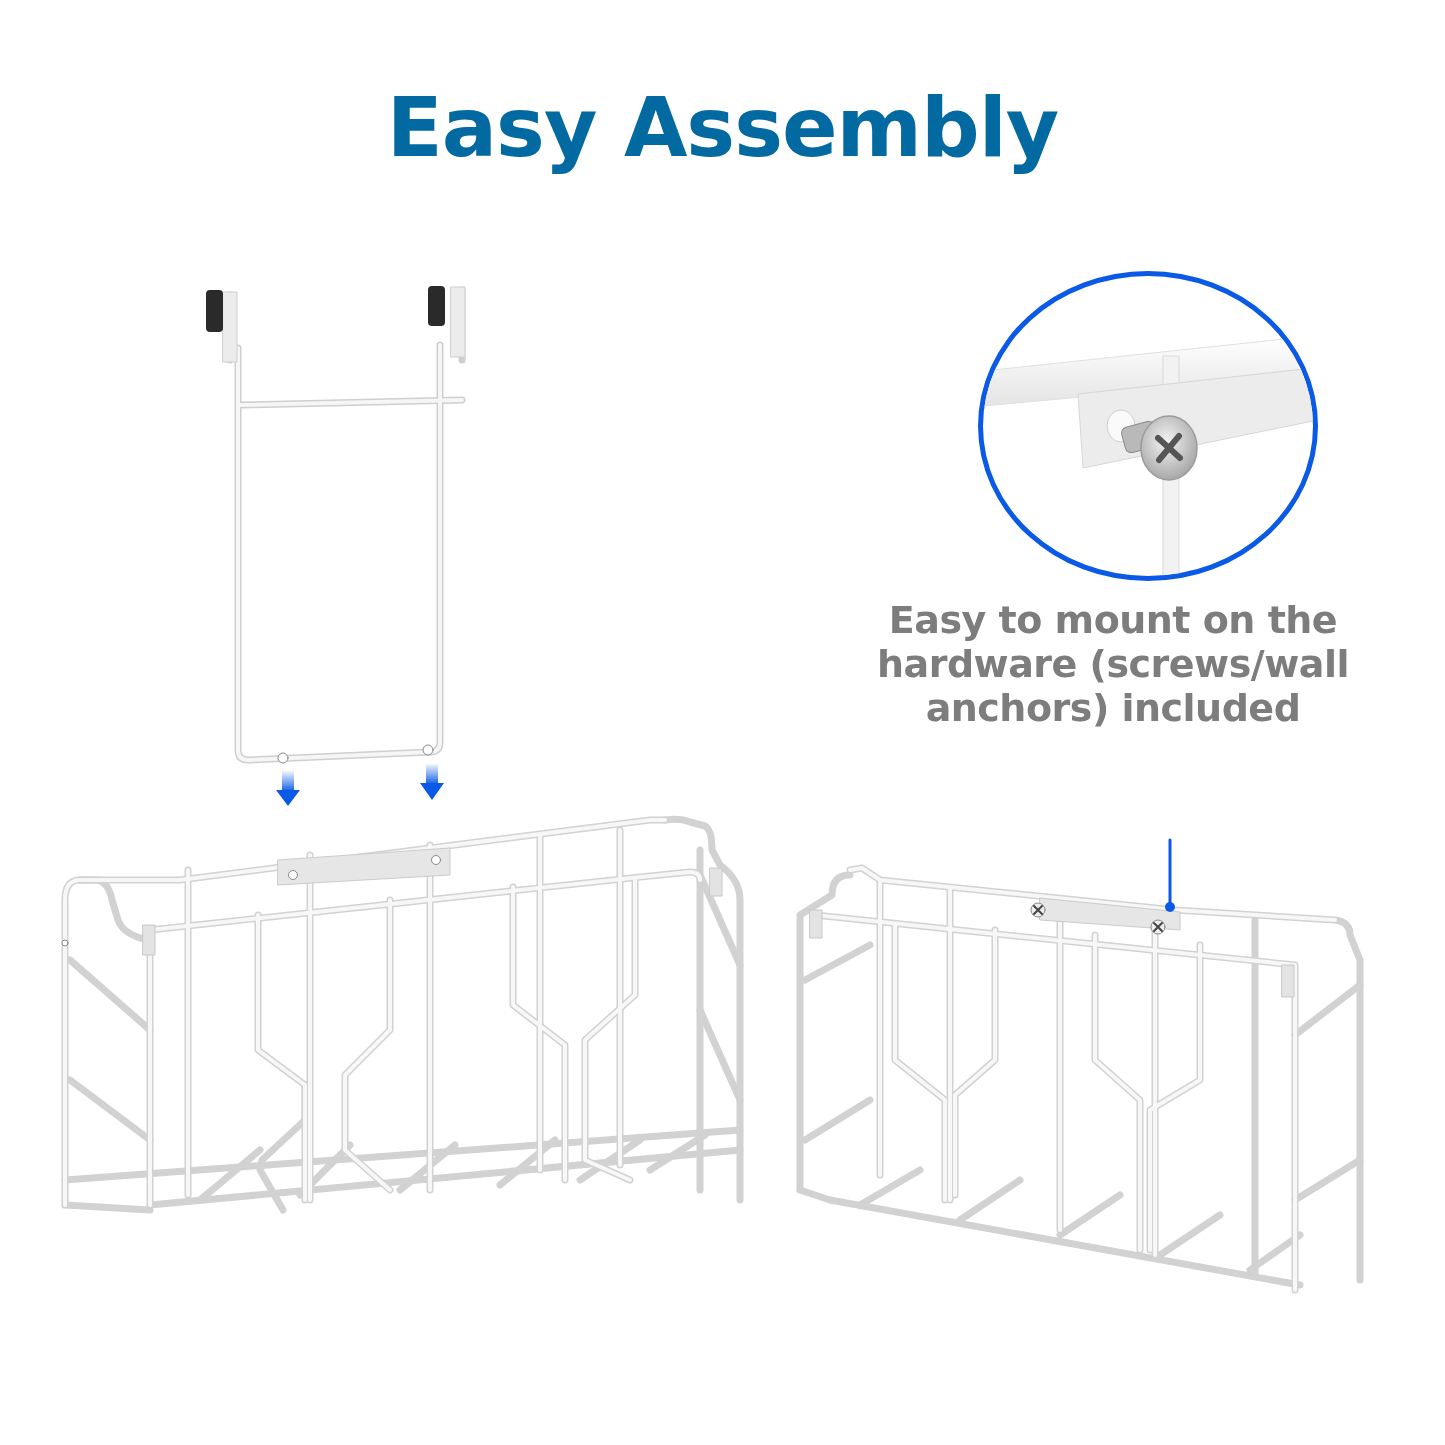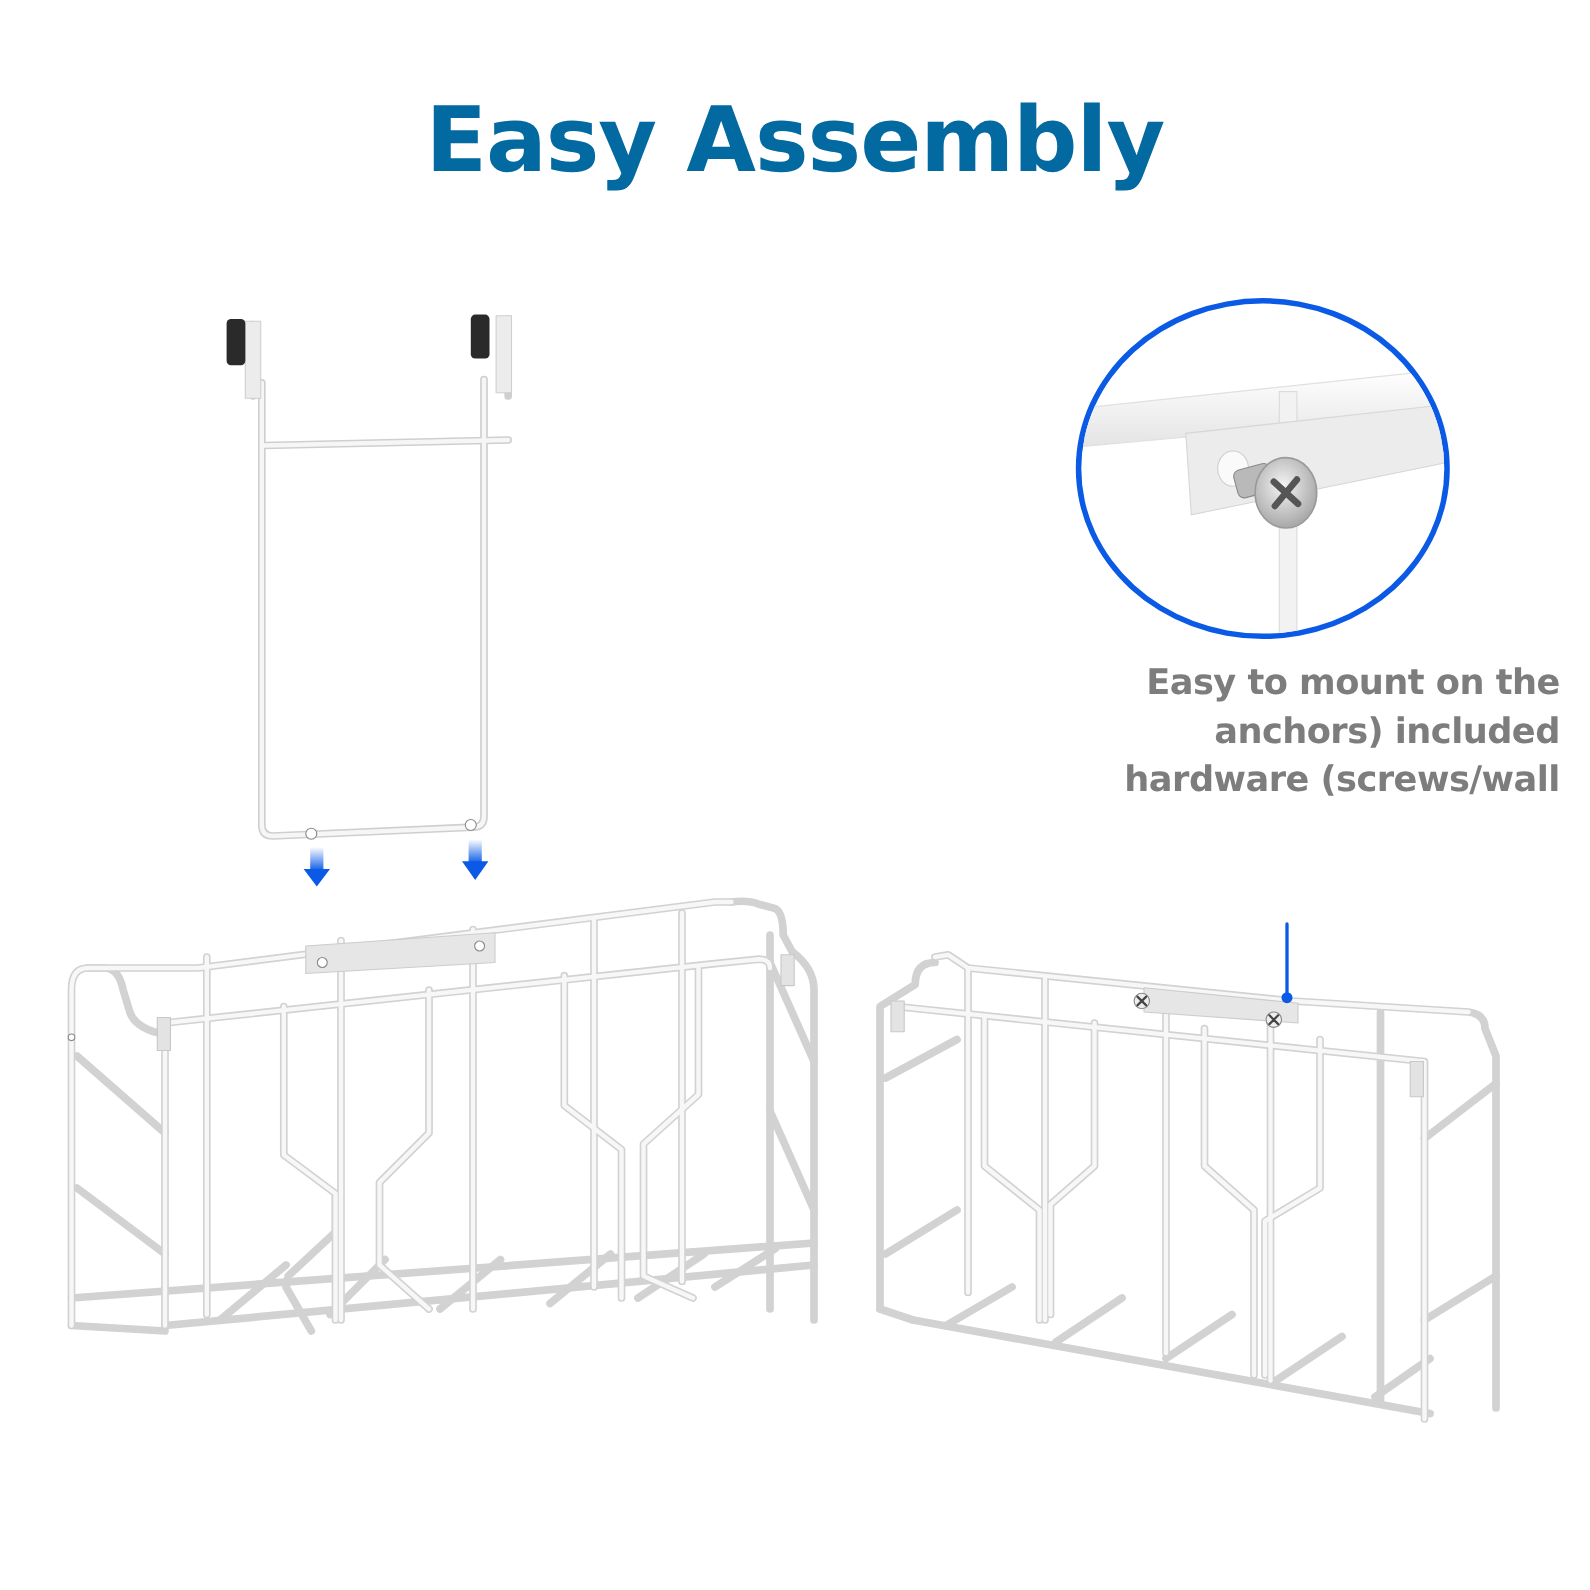--- a/index.html
+++ b/index.html
@@ -3,23 +3,23 @@
 <meta charset="utf-8">
 <style>
   html, body { margin: 0; padding: 0; background: #ffffff; }
   body { width: 1445px; height: 1445px; position: relative; overflow: hidden; font-family: "Liberation Sans", "DejaVu Sans", sans-serif; }
   .title {
     position: absolute; left: 0; top: 80px; width: 1445px; text-align: center;
     font-family: "DejaVu Sans", "Liberation Sans", sans-serif;
     font-weight: bold; font-size: 82px; letter-spacing: -1px; color: #0369a1;
   }
   .caption {
-    position: absolute; left: 808px; top: 598px; width: 610px; text-align: right;
+    position: absolute; left: 808px; top: 598px; width: 610px; text-align: center;
     font-family: "DejaVu Sans", "Liberation Sans", sans-serif;
-    font-weight: bold; font-size: 32px; line-height: 44px; color: #7d7d7d; letter-spacing: -0.5px;
+    font-weight: bold; font-size: 38px; line-height: 44px; color: #7d7d7d; letter-spacing: -0.5px;
   }
   .caption span { display: block; }
   svg.illus { position: absolute; left: 0; top: 0; }
   .zoom-circle {
     position: absolute; left: 978px; top: 271px; width: 330px; height: 300px;
     border: 5px solid #0a5ae6; border-radius: 50%; background: #fff; overflow: hidden;
   }
 </style>
 </head>
 <body>
@@ -207,15 +207,15 @@
 
     <g>
       <line x1="1170" y1="840" x2="1170" y2="905" stroke="#0a5ae6" stroke-width="3"></line>
       <circle cx="1170" cy="907" r="5" fill="#0a5ae6" stroke="none"></circle>
     </g>
   </g>
 </svg>
 
 <div class="caption">
   <span>Easy to mount on the</span>
+  <span>hardware (screws/wall</span>
   <span>anchors) included</span>
-  <span>hardware (screws/wall</span>
 </div>
 
 </body></html>

